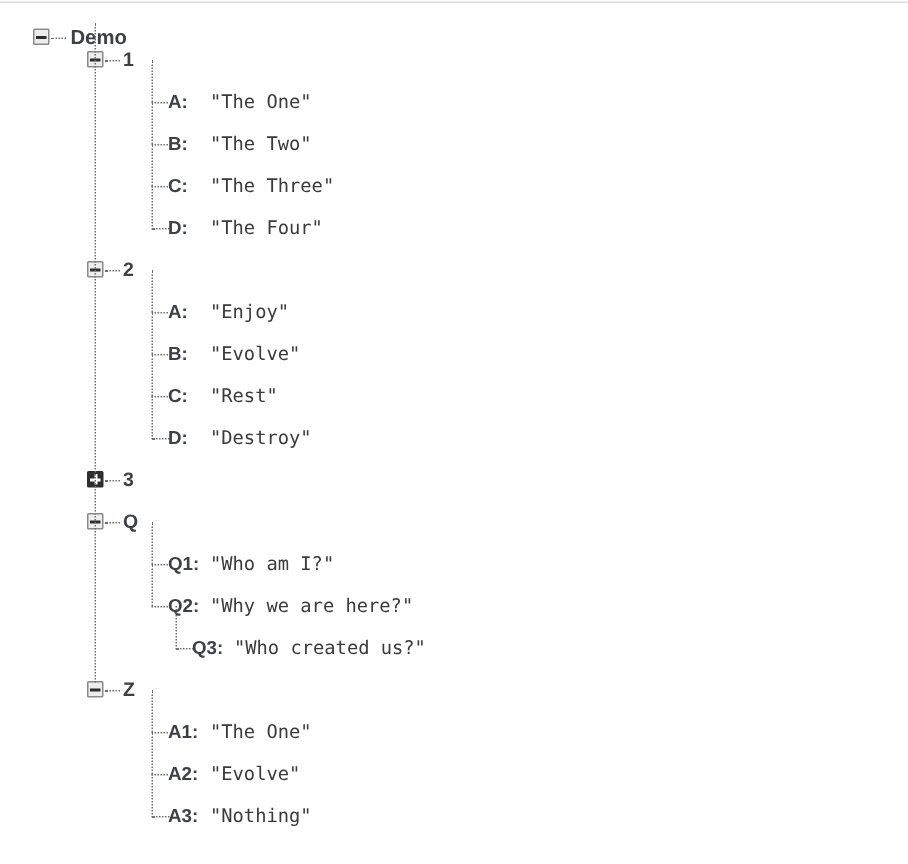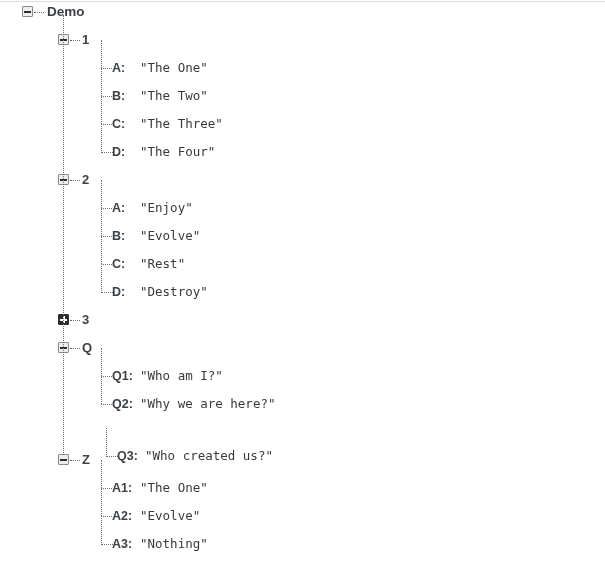--- a/index.html
+++ b/index.html
@@ -118,21 +118,21 @@
     color: #3a3a3a;
     line-height: 22px;
   }
 </style>
 </head>
 <body>
 
 <div class="top-rule"></div>
 
 <div class="tree" id="tree">
-    <div class="node" style="left: 0px; top: 1px; width: 480px; padding-left: 12px;">
+    <div class="node" style="left: 0px; top: 14px; width: 480px; padding-left: 12px;">
       <div class="toggle" style="left: 22px; top: 5px;">
         <div class="bar"></div>
       </div>
       <div class="h-line" style="left: 34px; top: 11px; width: 10px;"></div>
       <div class="branch-label root-label" style="left: 47px;">Demo</div>
     </div>
     <div class="node" style="left: 0px; top: 29px; width: 605px;">
       <div class="toggle" style="left: 58px; top: 5px;">
         <div class="bar"></div>
       </div>
@@ -212,21 +212,21 @@
       <div class="h-line" style="left: 101px; top: 11px; width: 11px;"></div>
       <div class="leaf-key" style="left: 112px;">Q1:</div>
       <div class="leaf-val" style="left: 140px;">"Who am I?"</div>
     </div>
     <div class="node" style="left: 0px; top: 393px; width: 605px;">
       <div class="v-line" style="left: 101px; top: -17px; height: 28px;"></div>
       <div class="h-line" style="left: 101px; top: 11px; width: 11px;"></div>
       <div class="leaf-key" style="left: 112px;">Q2:</div>
       <div class="leaf-val" style="left: 140px;">"Why we are here?"</div>
     </div>
-    <div class="node" style="left: 5px; top: 421px; width: 488px; margin-top: 24px;">
+    <div class="node" style="left: 16px; top: 421px; width: 488px;">
       <div class="elbow" style="left: 101px; top: -17px; width: 11px; height: 28px;"></div>
       <div class="leaf-key" style="left: 112px;">Q3:</div>
       <div class="leaf-val" style="left: 140px;">"Who created us?"</div>
     </div>
     <div class="node" style="left: 0px; top: 449px; width: 605px;">
       <div class="toggle" style="left: 58px; top: 5px;">
         <div class="bar"></div>
       </div>
       <div class="h-line" style="left: 70px; top: 11px; width: 10px;"></div>
       <div class="branch-label" style="left: 82px;">Z</div>

